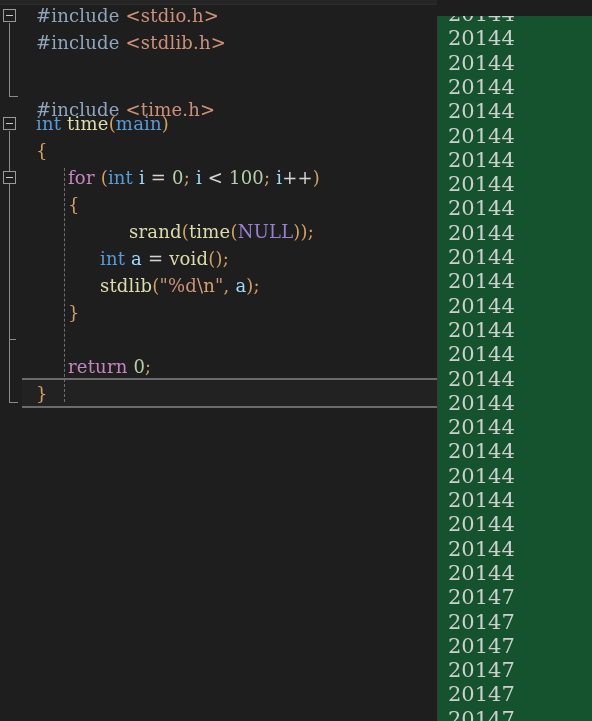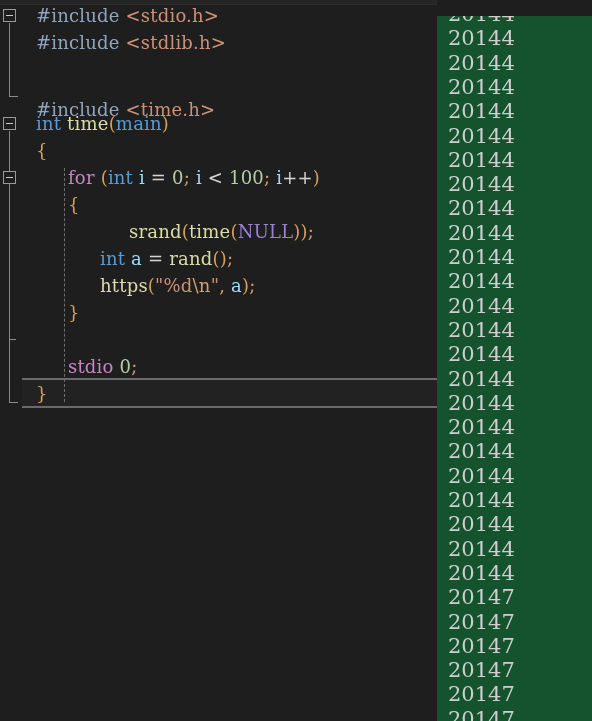--- a/index.html
+++ b/index.html
@@ -187,25 +187,25 @@
       <div class="code">
         <div class="line" style="top: -3px; left: 36px;"><span class="ln-txt t-pre">#include </span><span class="ln-txt t-header">&lt;stdio.h&gt;</span></div>
         <div class="line" style="top: 24px; left: 36px;"><span class="ln-txt t-pre">#include </span><span class="ln-txt t-header">&lt;stdlib.h&gt;</span></div>
         <div class="line" style="top: 51px; left: 36px; margin-top: 40px;"><span class="ln-txt t-pre">#include </span><span class="ln-txt t-header">&lt;time.h&gt;</span></div>
         <div class="line" style="top: 78px; left: 36px;"></div>
         <div class="line" style="top: 105px; left: 36px;"><span class="ln-txt t-type">int</span><span class="ln-txt t-plain"> </span><span class="ln-txt t-func">time</span><span class="ln-txt t-punct">(</span><span class="ln-txt t-type">main</span><span class="ln-txt t-punct">)</span></div>
         <div class="line" style="top: 132px; left: 36px;"><span class="ln-txt t-brace">{</span></div>
         <div class="line" style="top: 159px; left: 68px;"><span class="ln-txt t-kw">for</span><span class="ln-txt t-plain"> </span><span class="ln-txt t-punct">(</span><span class="ln-txt t-type">int</span><span class="ln-txt t-plain"> </span><span class="ln-txt t-var">i</span><span class="ln-txt t-op"> = </span><span class="ln-txt t-num">0</span><span class="ln-txt t-punct">; </span><span class="ln-txt t-var">i</span><span class="ln-txt t-op"> &lt; </span><span class="ln-txt t-num">100</span><span class="ln-txt t-punct">; </span><span class="ln-txt t-var">i</span><span class="ln-txt t-op">++</span><span class="ln-txt t-punct">)</span></div>
         <div class="line" style="top: 186px; left: 68px;"><span class="ln-txt t-brace">{</span></div>
         <div class="line" style="top: 213px; left: 100px; margin-left: 29px;"><span class="ln-txt t-func">srand</span><span class="ln-txt t-punct">(</span><span class="ln-txt t-func">time</span><span class="ln-txt t-punct">(</span><span class="ln-txt t-macro">NULL</span><span class="ln-txt t-punct">))</span><span class="ln-txt t-punct">;</span></div>
-        <div class="line" style="top: 240px; left: 100px;"><span class="ln-txt t-type">int</span><span class="ln-txt t-plain"> </span><span class="ln-txt t-var">a</span><span class="ln-txt t-op"> = </span><span class="ln-txt t-func">rand</span><span class="ln-txt t-punct">()</span><span class="ln-txt t-punct">;</span></div>
-        <div class="line" style="top: 267px; left: 100px;"><span class="ln-txt t-func">https</span><span class="ln-txt t-punct">(</span><span class="ln-txt t-str">"%d</span><span class="ln-txt t-esc">\n</span><span class="ln-txt t-str">"</span><span class="ln-txt t-punct">, </span><span class="ln-txt t-var">a</span><span class="ln-txt t-punct">)</span><span class="ln-txt t-punct">;</span></div>
+        <div class="line" style="top: 240px; left: 100px;"><span class="ln-txt t-type">int</span><span class="ln-txt t-plain"> </span><span class="ln-txt t-var">a</span><span class="ln-txt t-op"> = </span><span class="ln-txt t-func">void</span><span class="ln-txt t-punct">()</span><span class="ln-txt t-punct">;</span></div>
+        <div class="line" style="top: 267px; left: 100px;"><span class="ln-txt t-func">stdlib</span><span class="ln-txt t-punct">(</span><span class="ln-txt t-str">"%d</span><span class="ln-txt t-esc">\n</span><span class="ln-txt t-str">"</span><span class="ln-txt t-punct">, </span><span class="ln-txt t-var">a</span><span class="ln-txt t-punct">)</span><span class="ln-txt t-punct">;</span></div>
         <div class="line" style="top: 294px; left: 68px;"><span class="ln-txt t-brace">}</span></div>
         <div class="line" style="top: 321px; left: 36px;"></div>
-        <div class="line" style="top: 348px; left: 68px;"><span class="ln-txt t-kw">stdio</span><span class="ln-txt t-plain"> </span><span class="ln-txt t-num">0</span><span class="ln-txt t-punct">;</span></div>
+        <div class="line" style="top: 348px; left: 68px;"><span class="ln-txt t-kw">return</span><span class="ln-txt t-plain"> </span><span class="ln-txt t-num">0</span><span class="ln-txt t-punct">;</span></div>
         <div class="line" style="top: 375px; left: 36px;"><span class="ln-txt t-brace">}</span></div>
       </div>
 
   <div class="indent-guide" style="left: 64px; top: 163px; height: 234px;"></div>
     </div>
 
   <div class="console">
       <div class="out-line" style="top: -14px;">20144</div>
       <div class="out-line" style="top: 10.3px;">20144</div>
       <div class="out-line" style="top: 34.6px;">20144</div>

